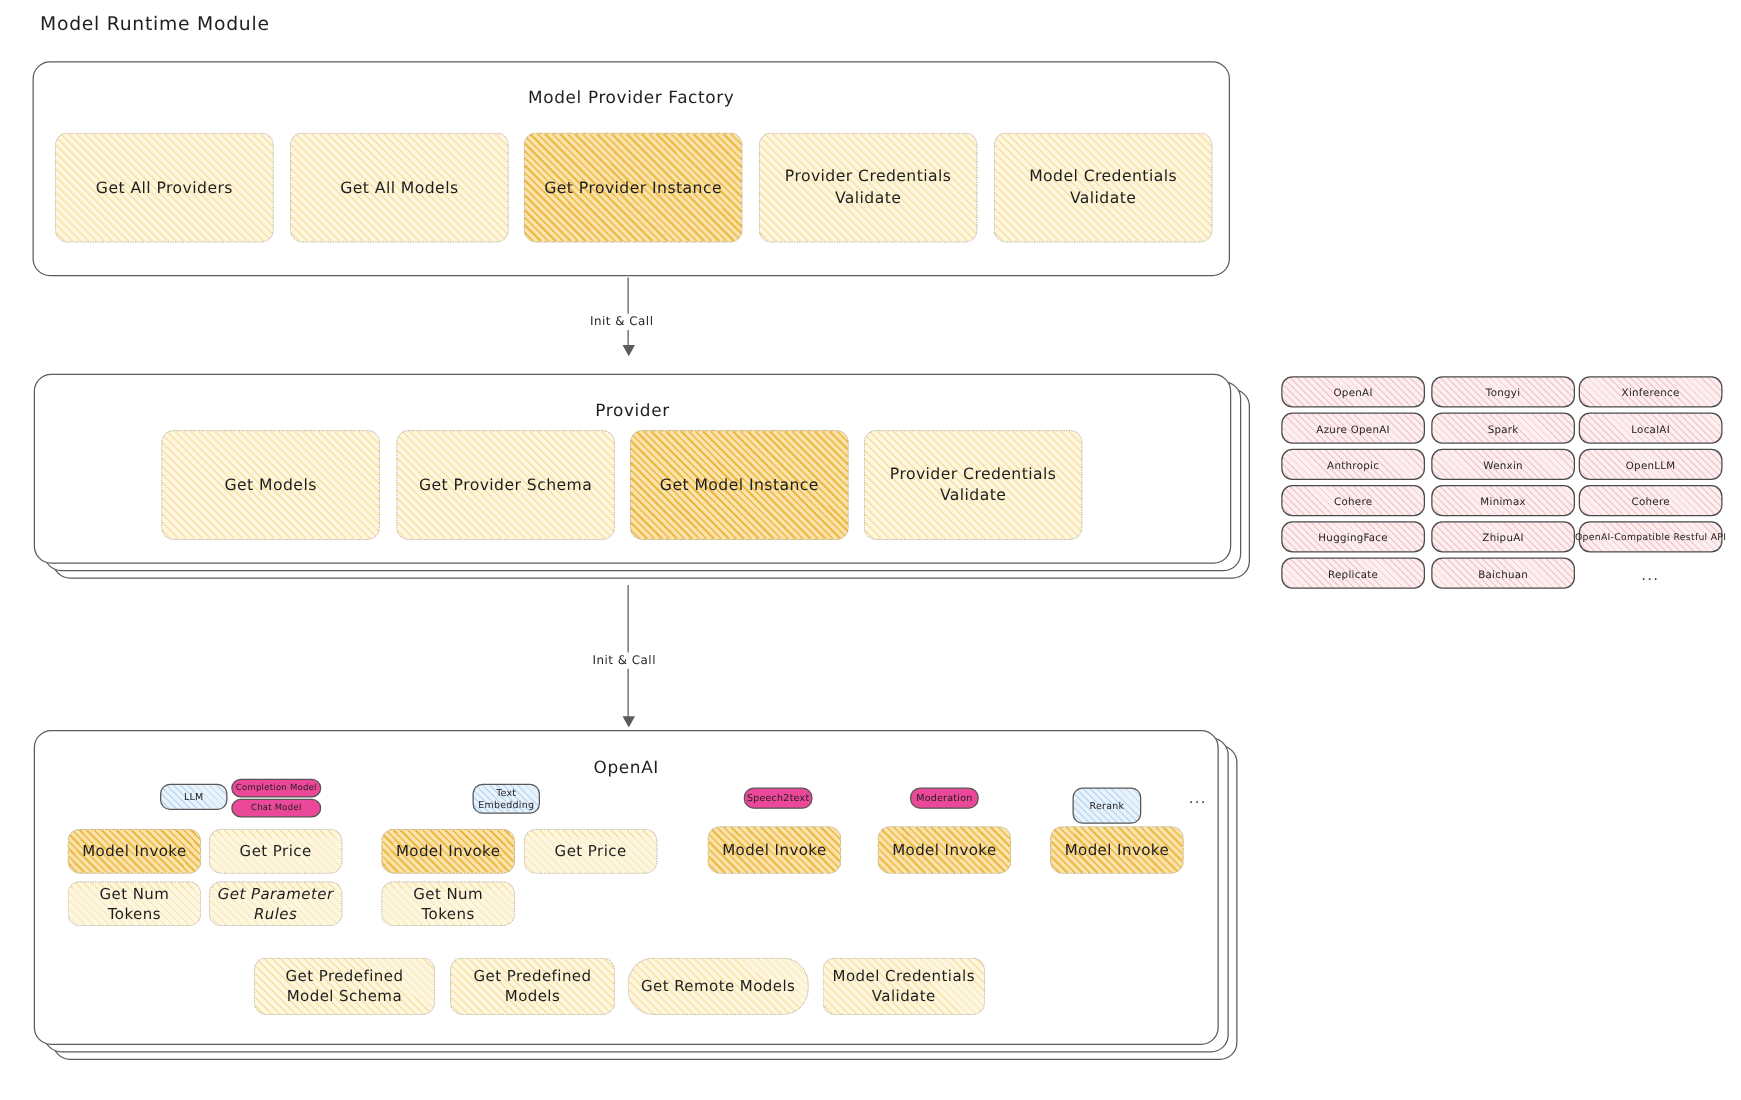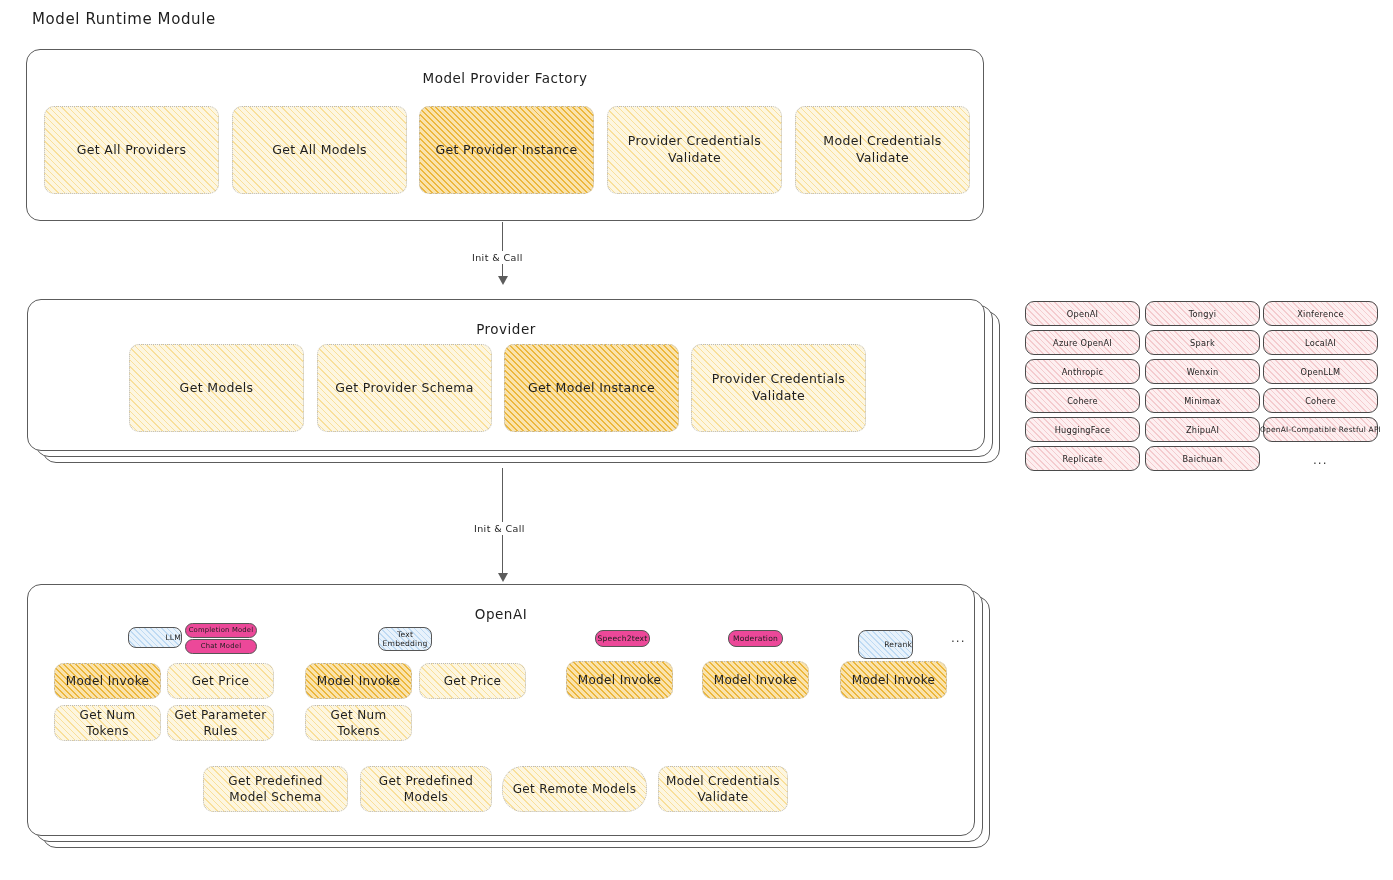--- a/index.html
+++ b/index.html
@@ -128,21 +128,20 @@
     white-space: pre-line;
   }
   .typechip.blue {
     background-color: #e8f2fb;
     background-image:
       repeating-linear-gradient(45deg,
         rgba(150, 195, 235, 0.5) 0px,
         rgba(150, 195, 235, 0.5) 1px,
         rgba(255,255,255,0) 1px,
         rgba(255,255,255,0) 4px);
-    justify-content: flex-end;
   }
 
   
   .arrow-line {
     position: absolute;
     width: 1.4px;
     background: #5c5c5c;
   }
   .arrow-head {
     position: absolute;
@@ -295,21 +294,21 @@
 
   <div class="abs opbox hl hand small" style="left:54px; top:663px; width:107px; height:36px;">
     <span>Model Invoke</span>
   </div>
   <div class="abs opbox hand small" style="left:167px; top:663px; width:107px; height:36px;">
     <span>Get Price</span>
   </div>
   <div class="abs opbox hand small" style="left:54px; top:705px; width:107px; height:36px;">
     <span>Get Num Tokens</span>
   </div>
-  <div class="abs opbox hand small" style="left:167px; top:705px; width:107px; height:36px;">
+  <div class="abs opbox hand small" style="left:167px; top:705px; width:107px; height:36px;font-style:italic;">
     <span>Get Parameter Rules</span>
   </div>
 
   <div class="abs typechip blue hand" style="left:378px; top:627px; width:54px; height:24px;">
     <span>Text Embedding</span>
   </div>
 
   <div class="abs opbox hl hand small" style="left:305px; top:663px; width:107px; height:36px;">
     <span>Model Invoke</span>
   </div>

